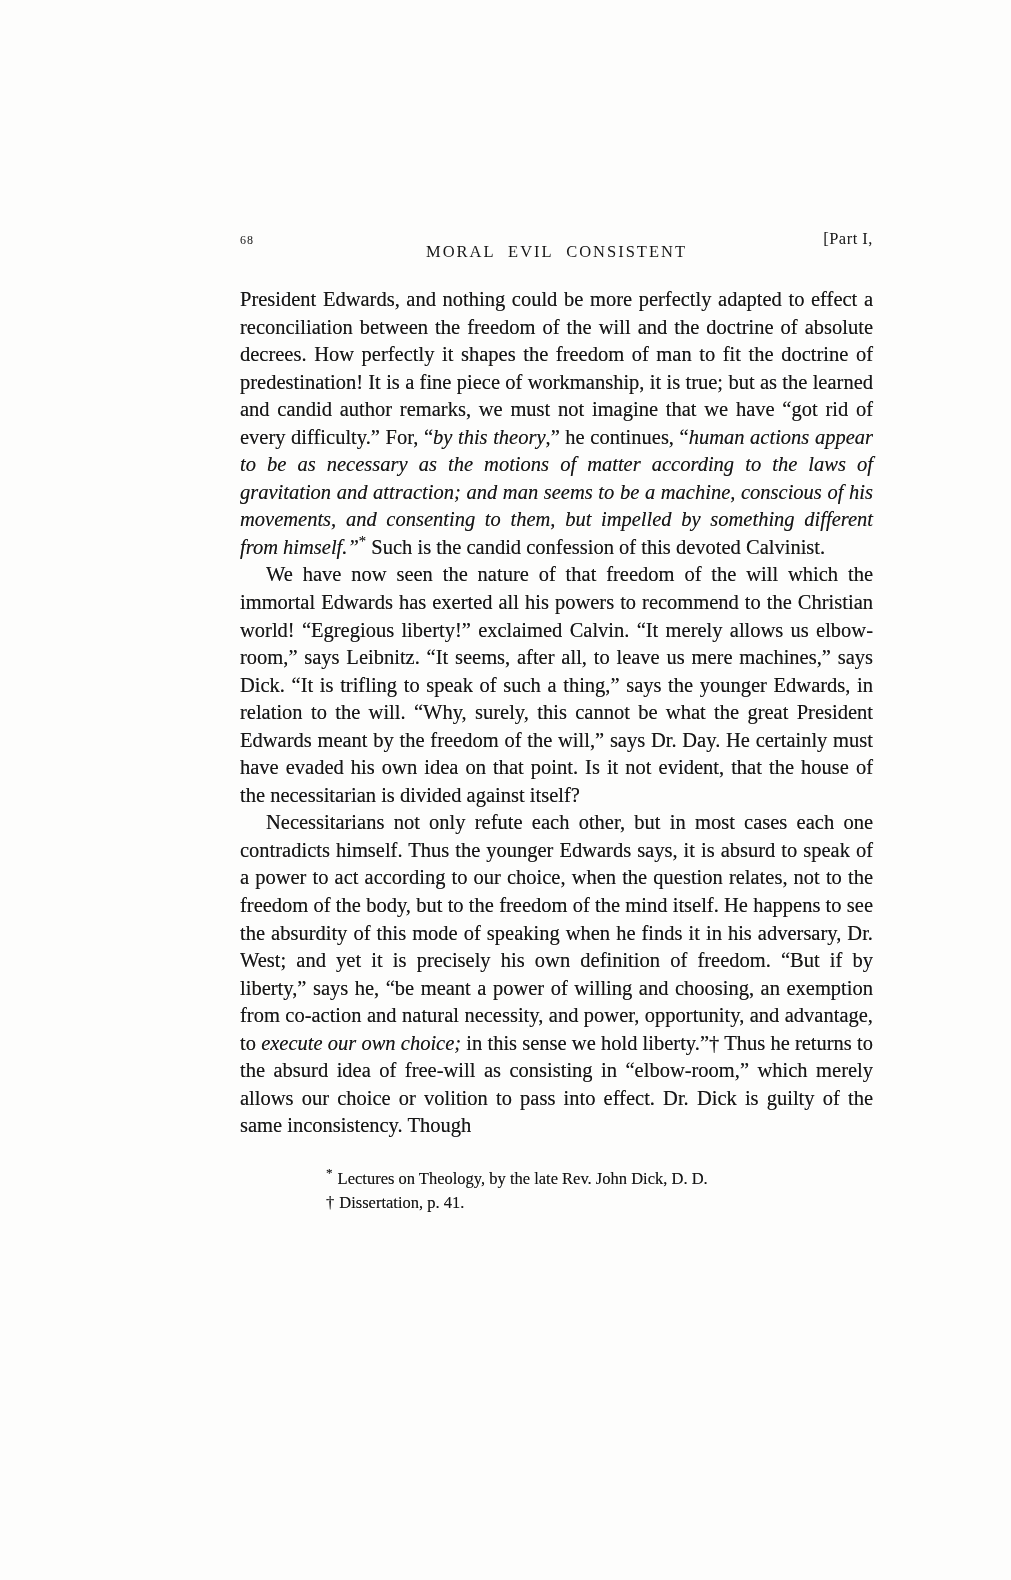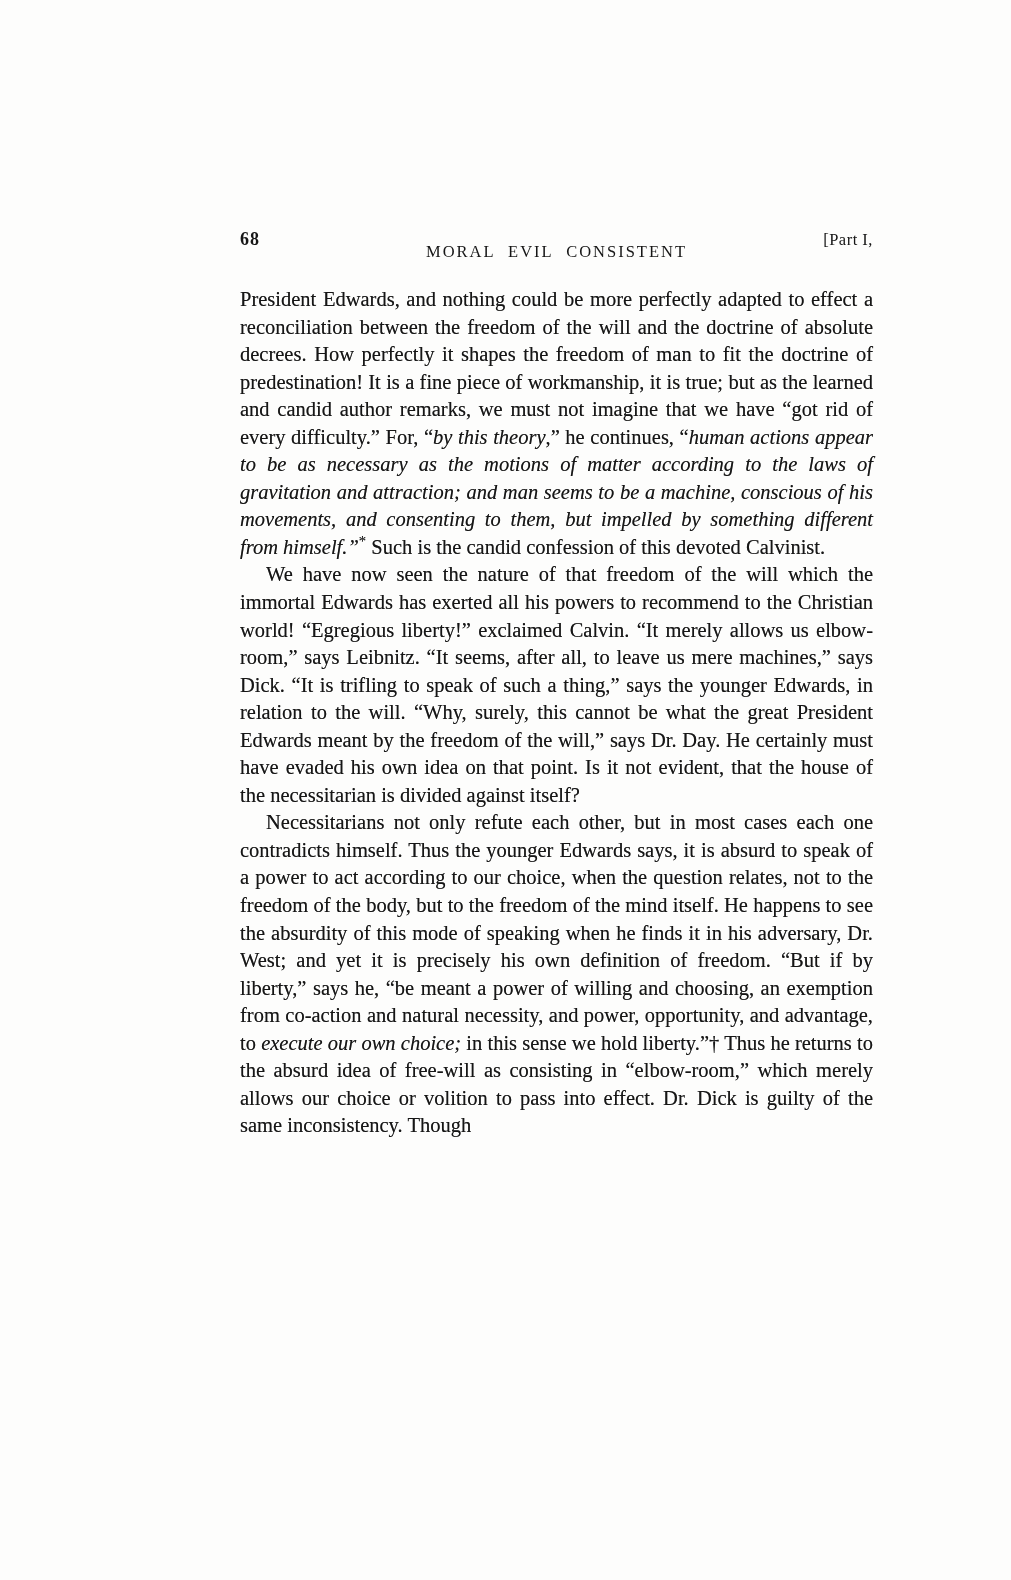--- a/index.html
+++ b/index.html
@@ -23,23 +23,22 @@
     width: 633px;
   }
   .header-row {
     display: flex;
     align-items: baseline;
     justify-content: space-between;
     font-size: 17px;
     height: 22px;
   }
   .pagenum {
-    font-size: 18px;
+    font-size: 12px;
     letter-spacing: 1px;
-    font-weight: bold;
   }
   .running-title {
     position: absolute;
     left: 0;
     right: 0;
     text-align: center;
     font-size: 16.5px;
     letter-spacing: 2px;
     word-spacing: 7px;
     margin-top: 13px;
@@ -101,15 +100,19 @@
     </div>
 
     <div class="body-text">
       <p class="para no-indent"><span>President Edwards, and nothing could be more perfectly adapted to effect a reconciliation between the freedom of the will and the doctrine of absolute decrees. How perfectly it shapes the freedom of man to fit the doctrine of predestination! It is a fine piece of workmanship, it is true; but as the learned and candid author remarks, we must not imagine that we have “got rid of every difficulty.” For, “</span><span class="it">by this theory</span><span>,” he continues, “</span><span class="it">human actions appear to be as necessary as the motions of matter according to the laws of gravitation and attraction; and man seems to be a machine, conscious of his movements, and consenting to them, but impelled by something different from himself.”</span><span class="sup">*</span><span> Such is the candid confession of this devoted Calvinist.</span></p>
 
       <p class="para"><span>We have now seen the nature of that freedom of the will which the immortal Edwards has exerted all his powers to recommend to the Christian world! “Egregious liberty!” exclaimed Calvin. “It merely allows us elbow-room,” says Leibnitz. “It seems, after all, to leave us mere machines,” says Dick. “It is trifling to speak of such a thing,” says the younger Edwards, in relation to the will. “Why, surely, this cannot be what the great President Edwards meant by the freedom of the will,” says Dr. Day. He certainly must have evaded his own idea on that point. Is it not evident, that the house of the necessitarian is divided against itself?</span></p>
 
       <p class="para"><span>Necessitarians not only refute each other, but in most cases each one contradicts himself. Thus the younger Edwards says, it is absurd to speak of a power to act according to our choice, when the question relates, not to the freedom of the body, but to the freedom of the mind itself. He happens to see the absurdity of this mode of speaking when he finds it in his adversary, Dr. West; and yet it is precisely his own definition of freedom. “But if by liberty,” says he, “be meant a power of willing and choosing, an exemption from co-action and natural necessity, and power, opportunity, and advantage, to </span><span class="it">execute our own choice;</span><span> in this sense we hold liberty.”† Thus he returns to the absurd idea of free-will as consisting in “elbow-room,” which merely allows our choice or volition to pass into effect. Dr. Dick is guilty of the same inconsistency. Though</span></p>
     </div>
 
+    <div class="footnotes">
+      <div class="footnote"><span class="fn-marker star">*</span><span>Lectures on Theology, by the late Rev. John Dick, D. D.</span></div>
+      <div class="footnote"><span class="fn-marker">†</span><span>Dissertation, p. 41.</span></div>
+    </div>
 
   </div>
 </div>
 
 </body></html>

